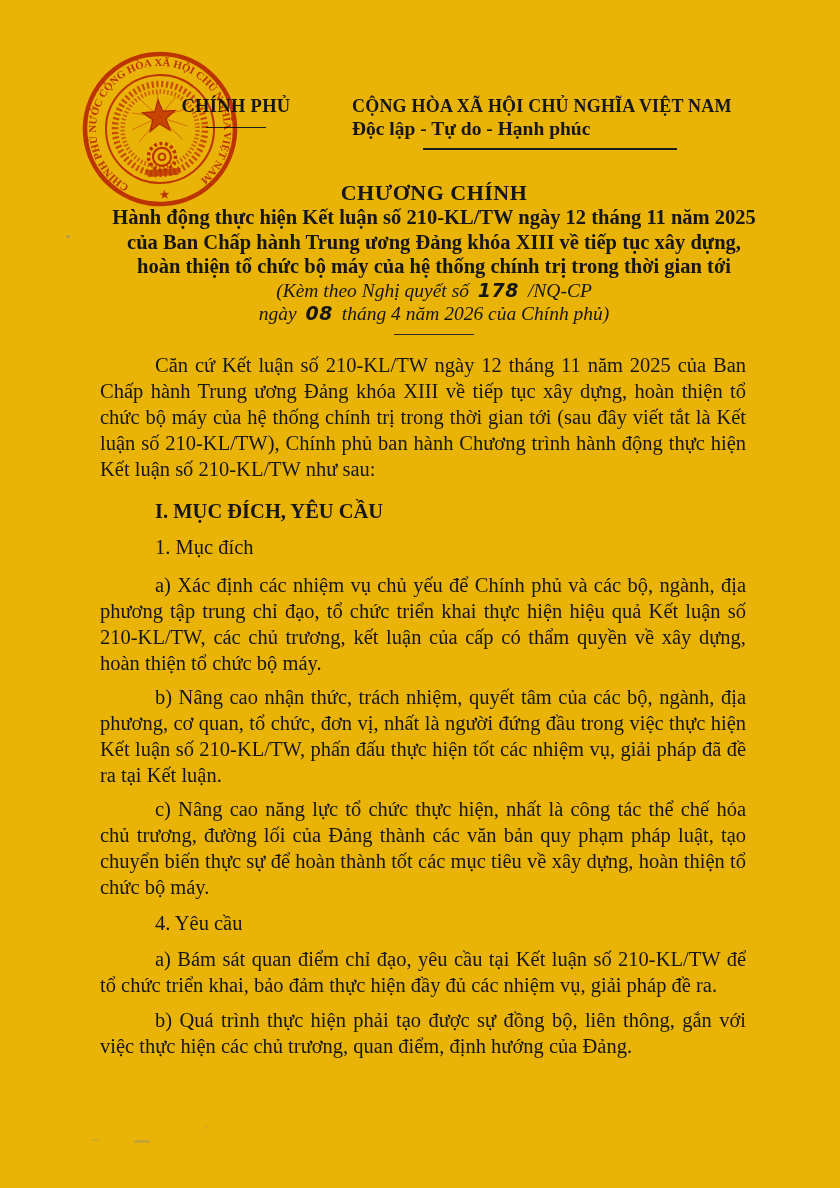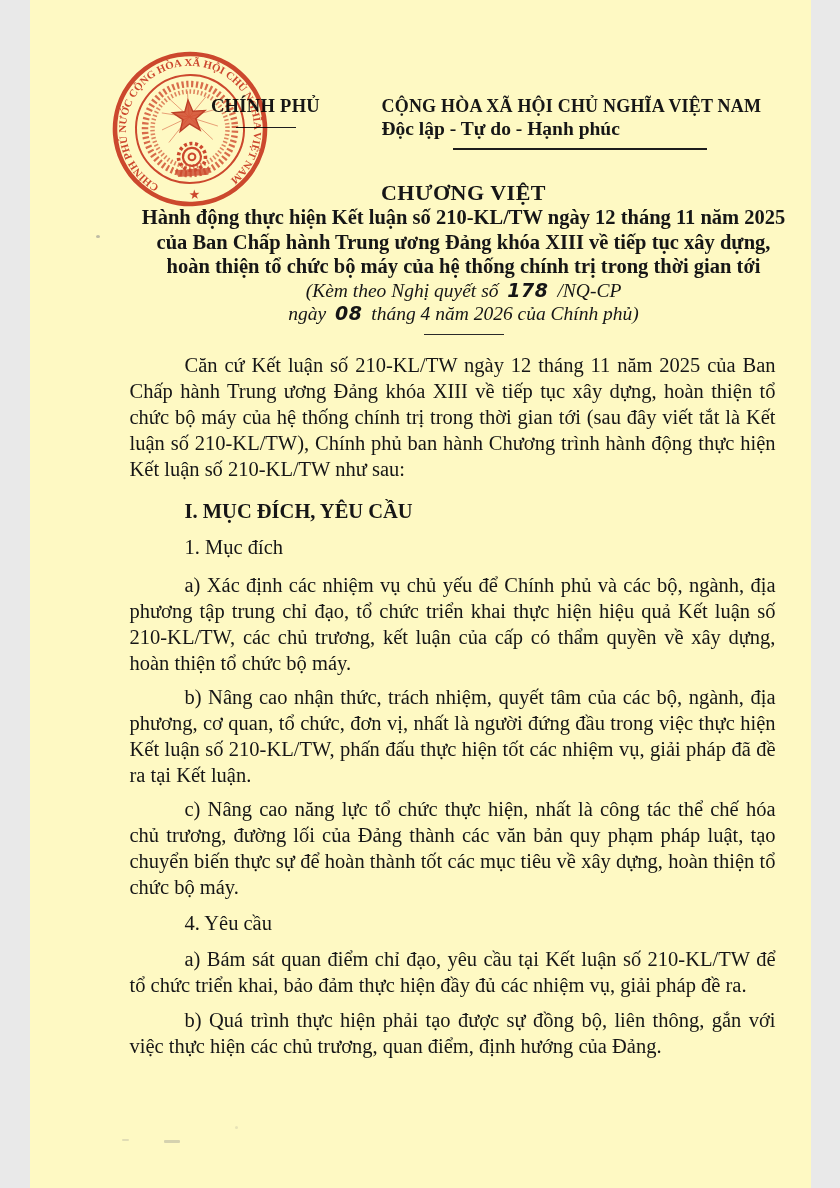--- a/index.html
+++ b/index.html
@@ -1,21 +1,21 @@
 <!DOCTYPE html>
 <html lang="vi"><head>
 <meta charset="utf-8">
 <style>
   html,body{margin:0;padding:0;}
   body{background:#e9e9e9;}
   .page{
     position:relative;
-    width:781px;height:1188px;
+    width:840px;height:1188px;
     margin:0 auto;
-    background:#fef9c3;
+    background:#eab308;
     font-family:"Liberation Serif", serif;
     color:#161616;
     overflow:hidden;
   }
   
   .hdr-left{
     position:absolute;left:146px;top:96px;width:180px;
     text-align:center;
   }
   .hdr-left .org{
@@ -135,21 +135,21 @@
       <g>
         <circle cx="80" cy="109" r="13.5" stroke="#c9392a" stroke-width="3.6" fill="none" stroke-dasharray="3 2.6"></circle>
         <circle cx="80" cy="109" r="9" stroke="#c9392a" stroke-width="2.2" fill="none"></circle>
         <circle cx="80" cy="109" r="3.4" stroke="#c9392a" stroke-width="2" fill="none"></circle>
       </g>
       <path d="M 62 121 L 98 121 L 95 128 L 65 128 Z" fill="#c9392a" opacity=".8"></path>
     </g>
   </svg>
 
   <div class="title-block">
-    <div class="doc-type">CHƯƠNG VIỆT</div>
+    <div class="doc-type">CHƯƠNG CHÍNH</div>
     <div class="t-line">Hành động thực hiện Kết luận số 210-KL/TW ngày 12 tháng 11 năm 2025</div>
     <div class="t-line">của Ban Chấp hành Trung ương Đảng khóa XIII về tiếp tục xây dựng,</div>
     <div class="t-line">hoàn thiện tổ chức bộ máy của hệ thống chính trị trong thời gian tới</div>
     <div class="note"><span>(Kèm theo Nghị quyết số</span> <span class="hand">178</span> <span>/NQ-CP</span></div>
     <div class="note"><span>ngày</span> <span class="hand">08</span> <span>tháng 4 năm 2026 của Chính phủ)</span></div>
     <div class="rule"></div>
   </div>
 
   <div class="body-text">
     <p class="sp16">Căn cứ Kết luận số 210-KL/TW ngày 12 tháng 11 năm 2025 của Ban Chấp hành Trung ương Đảng khóa XIII về tiếp tục xây dựng, hoàn thiện tổ chức bộ máy của hệ thống chính trị trong thời gian tới (sau đây viết tắt là Kết luận số 210-KL/TW), Chính phủ ban hành Chương trình hành động thực hiện Kết luận số 210-KL/TW như sau:</p>

